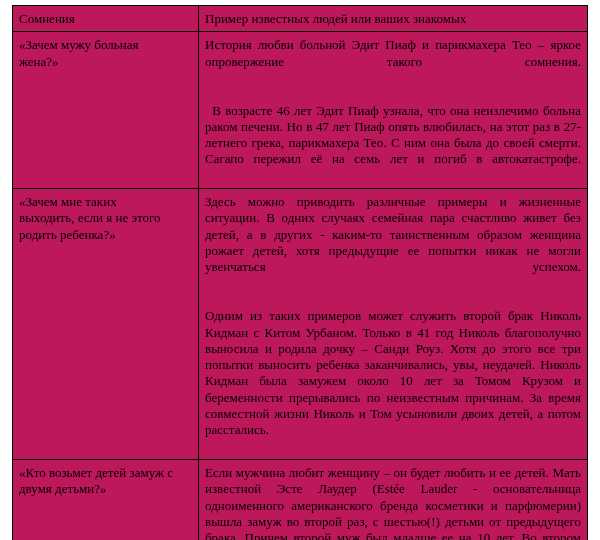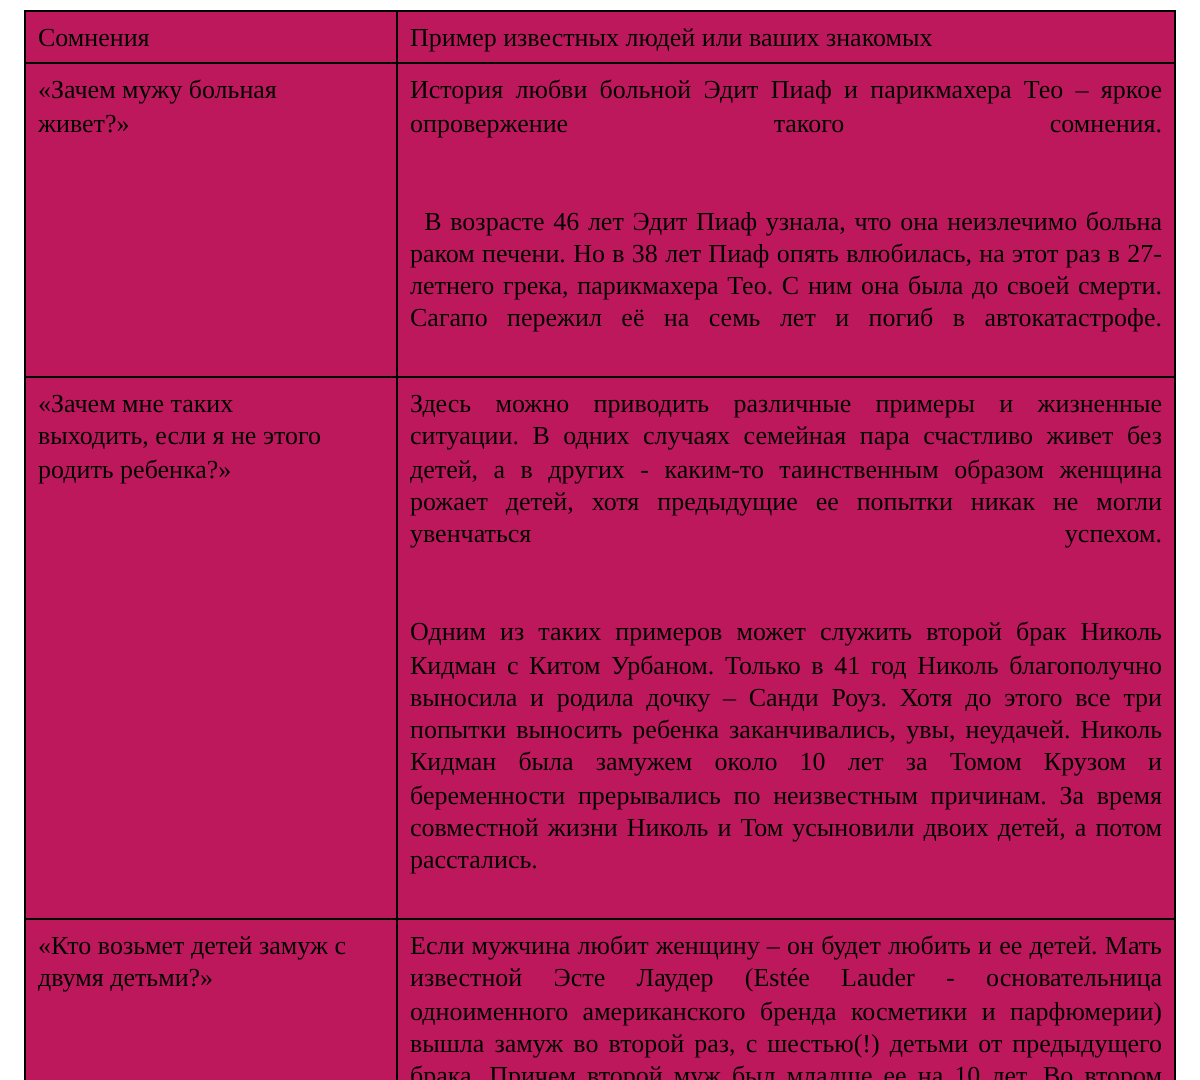--- a/index.html
+++ b/index.html
@@ -111,25 +111,25 @@
       <tr class="row-header">
         <th class="header-cell">Сомнения</th>
         <th class="header-cell">Пример известных людей или ваших знакомых</th>
       </tr>
     </thead>
     <tbody>
 
       <tr class="row-1">
         <td class="doubt-cell">
           <span class="line">«Зачем мужу больная</span>
-          <span class="line">живет?»</span>
+          <span class="line">жена?»</span>
         </td>
         <td class="example-cell">
           <p>История любви больной Эдит Пиаф и парикмахера Тео – яркое опровержение такого сомнения.</p>
-          <p class="indented">В возрасте 46 лет Эдит Пиаф узнала, что она неизлечимо больна раком печени. Но в 38 лет Пиаф опять влюбилась, на этот раз в 27-летнего грека, парикмахера Тео. С ним она была до своей смерти. Сагапо пережил её на семь лет и погиб в автокатастрофе.</p>
+          <p class="indented">В возрасте 46 лет Эдит Пиаф узнала, что она неизлечимо больна раком печени. Но в 47 лет Пиаф опять влюбилась, на этот раз в 27-летнего грека, парикмахера Тео. С ним она была до своей смерти. Сагапо пережил её на семь лет и погиб в автокатастрофе.</p>
         </td>
       </tr>
 
       <tr class="row-2">
         <td class="doubt-cell">
           <span class="line">«Зачем мне таких</span>
           <span class="line">выходить, если я не этого</span>
           <span class="line">родить ребенка?»</span>
         </td>
         <td class="example-cell">

